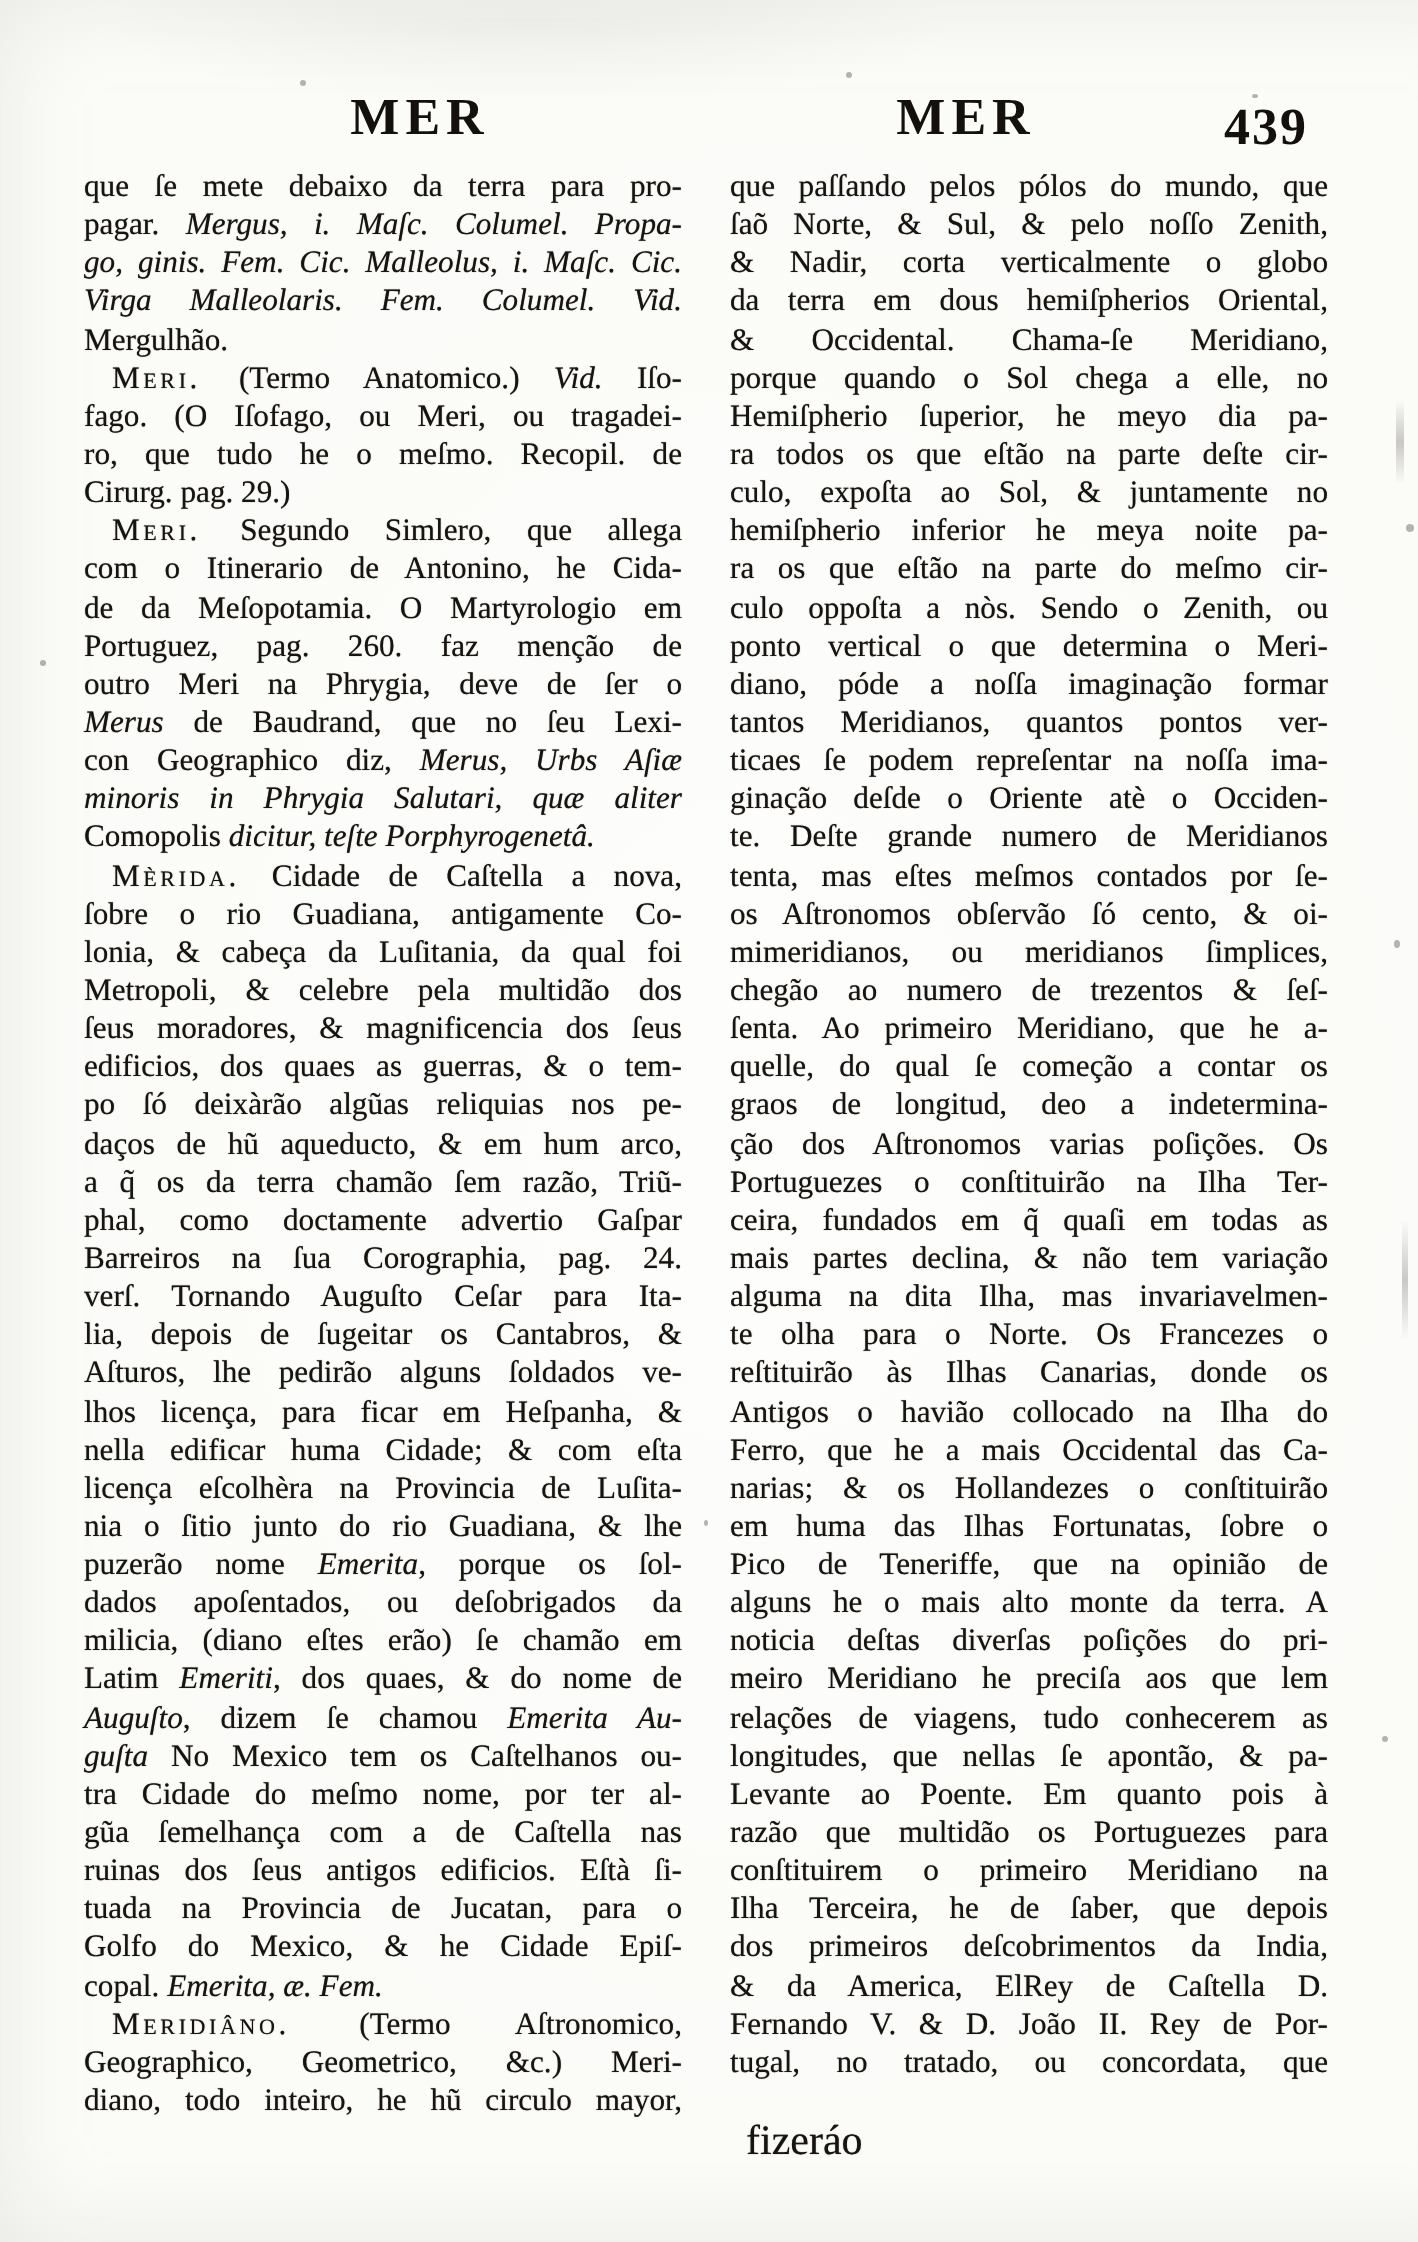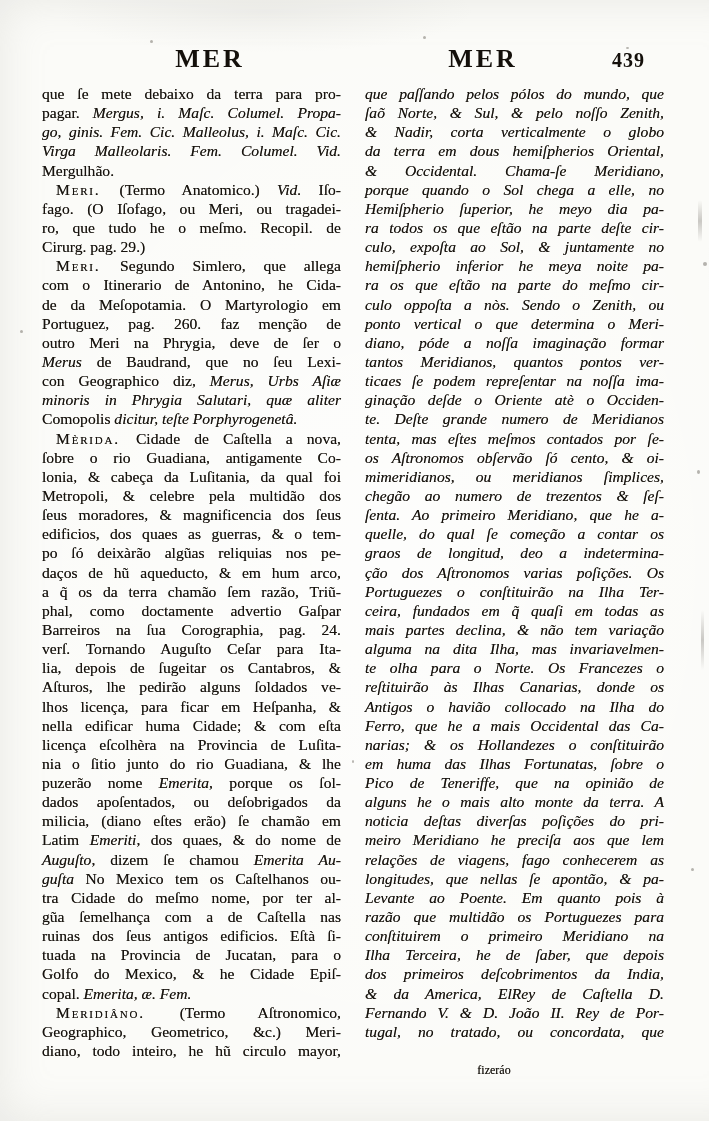--- a/index.html
+++ b/index.html
@@ -24,38 +24,38 @@
   .htitle{
     position:absolute;top:42px;height:34px;line-height:34px;
     width:200px;text-align:center;
     font-size:26px;font-weight:bold;letter-spacing:3px;
     color:#14100b;
   }
   .htitle.hl{left:110px;}
   .htitle.hr{left:383px;}
   .pagenum{
     position:absolute;top:49px;left:612px;width:60px;
-    font-size:20px;font-weight:bold;letter-spacing:1px;
+    font-size:26px;font-weight:bold;letter-spacing:1px;
     color:#14100b;
   }
   .col{
     position:absolute;top:84px;width:299px;
     font-size:15.6px;line-height:19.15px;
     text-shadow:0 0 0.5px rgba(25,20,14,0.65);
   }
   .colL{left:42px;}
-  .colR{left:365px;font-style:italic;}
+  .colR{left:365px;}
   .line{text-align:justify;text-align-last:justify;height:19.15px;}
   .line.end{text-align-last:left;}
   .line.ind{text-indent:14px;}
   .it{font-style:italic;}
   .sc{font-variant:small-caps;letter-spacing:1.8px;}
   .catchword{
-    position:absolute;top:1061px;left:346px;width:296px;
-    font-size:12px;line-height:19.15px;text-align:center;
+    position:absolute;top:1061px;left:373px;width:296px;
+    font-size:21px;line-height:19.15px;text-align:left;
     text-shadow:0 0 0.5px rgba(25,20,14,0.65);
   }
   .sp{position:absolute;border-radius:50%;background:rgba(95,90,82,0.45);}
   .streak{position:absolute;background:linear-gradient(to bottom, transparent, rgba(110,105,98,0.35), transparent);border-radius:2px;}
 </style>
 </head>
 <body>
 
 <div class="page">
 
@@ -150,21 +150,21 @@
       <div class="line"><span>te olha para o Norte. Os Francezes o</span></div>
       <div class="line"><span>reſtituirão às Ilhas Canarias, donde os</span></div>
       <div class="line"><span>Antigos o havião collocado na Ilha do</span></div>
       <div class="line"><span>Ferro, que he a mais Occidental das Ca-</span></div>
       <div class="line"><span>narias; &amp; os Hollandezes o conſtituirão</span></div>
       <div class="line"><span>em huma das Ilhas Fortunatas, ſobre o</span></div>
       <div class="line"><span>Pico de Teneriffe, que na opinião de</span></div>
       <div class="line"><span>alguns he o mais alto monte da terra. A</span></div>
       <div class="line"><span>noticia deſtas diverſas poſições do pri-</span></div>
       <div class="line"><span>meiro Meridiano he preciſa aos que lem</span></div>
-      <div class="line"><span>relações de viagens, fago conhecerem as</span></div>
+      <div class="line"><span>relações de viagens, tudo conhecerem as</span></div>
       <div class="line"><span>longitudes, que nellas ſe apontão, &amp; pa-</span></div>
       <div class="line"><span>Levante ao Poente. Em quanto pois à</span></div>
       <div class="line"><span>razão que multidão os Portuguezes para</span></div>
       <div class="line"><span>conſtituirem o primeiro Meridiano na</span></div>
       <div class="line"><span>Ilha Terceira, he de ſaber, que depois</span></div>
       <div class="line"><span>dos primeiros deſcobrimentos da India,</span></div>
       <div class="line"><span>&amp; da America, ElRey de Caſtella D.</span></div>
       <div class="line"><span>Fernando V. &amp; D. João II. Rey de Por-</span></div>
       <div class="line"><span>tugal, no tratado, ou concordata, que</span></div>
     </div>

